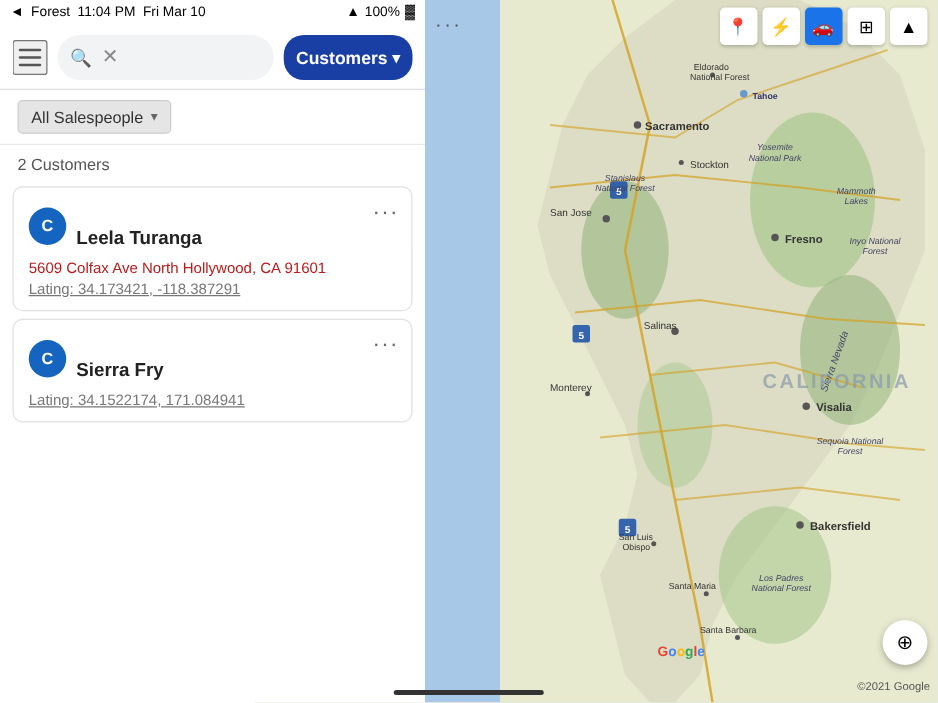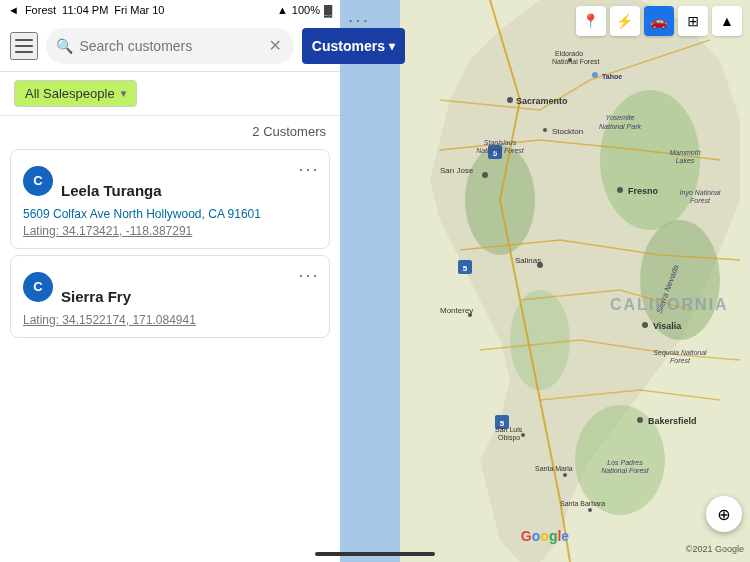--- a/index.html
+++ b/index.html
@@ -68,21 +68,21 @@
       color: #888; font-size: 16px; line-height: 1;
       padding: 2px;
     }
 
     .customers-btn {
       display: flex;
       align-items: center;
       background: #1a3fa4;
       color: #fff;
       border: none;
-      border-radius: 4px;
+      border-radius: 16px;
       height: 36px;
       padding: 0 10px;
       font-size: 14px;
       font-weight: 600;
       cursor: pointer;
       white-space: nowrap;
       gap: 4px;
       flex-shrink: 0;
     }
     .customers-btn .chevron { font-size: 12px; }
@@ -98,41 +98,40 @@
       align-items: center;
       padding: 0 14px;
       border-bottom: 1px solid #e8e8e8;
       z-index: 100;
     }
     .salesperson-select {
       display: flex; align-items: center; gap: 6px;
       border: 1px solid #ccc; border-radius: 4px;
       padding: 5px 10px;
       font-size: 13px; color: #333;
-      background: #bef264;
+      background: #e5e5e5;
       cursor: pointer;
     }
     .salesperson-select .arrow { color: #666; font-size: 11px; }
 
     
     .customer-list {
       position: absolute;
       top: 116px; left: 0;
       width: 340px;
       bottom: 0;
       background: #fff;
       overflow-y: auto;
       z-index: 99;
     }
     .customer-count {
       padding: 8px 14px 4px;
       font-size: 13px;
       color: #555;
       font-weight: 500;
-      text-align: right;
     }
     .customer-card {
       margin: 6px 10px;
       border: 1px solid #e0e0e0;
       border-radius: 8px;
       padding: 12px 12px 10px;
       background: #fff;
       position: relative;
     }
     .customer-header {
@@ -162,21 +161,21 @@
       top: 10px; right: 10px;
       background: none; border: none;
       cursor: pointer;
       font-size: 18px;
       color: #666;
       line-height: 1;
       letter-spacing: 1px;
     }
     .customer-address {
       font-size: 12px;
-      color: #0369a1;
+      color: #b91c1c;
       margin-bottom: 3px;
       padding-left: 0;
     }
     .customer-lating {
       font-size: 12px;
       color: #777;
       text-decoration: underline;
     }
 
     
@@ -211,22 +210,22 @@
       background: #fff;
       border-radius: 4px;
       display: flex; align-items: center; justify-content: center;
       font-size: 14px; cursor: pointer; box-shadow: 0 1px 3px rgba(0,0,0,0.2);
     }
     .map-icon-btn.active { background: #1a73e8; color: #fff; }
 
     
     .google-logo {
       position: absolute;
-      bottom: 18px; left: 50%; transform: translateX(-50%);
-      font-size: 14px; color: #555;
+      bottom: 34px; left: 50%; transform: translateX(-50%);
+      font-size: 11px; color: #555;
       z-index: 10;
       margin-top: 31px;
     }
     .google-logo span { color: #4285f4; font-weight: bold; }
     .google-logo span.red { color: #ea4335; }
     .google-logo span.yellow { color: #fbbc05; }
     .google-logo span.green { color: #34a853; }
 
     
     .map-copyright {
@@ -279,21 +278,20 @@
 </div>
 
 <div class="top-bar">
   <button class="hamburger-btn" aria-label="Menu">
     <div class="hamburger-line"></div>
     <div class="hamburger-line"></div>
     <div class="hamburger-line"></div>
   </button>
   <div class="search-box">
     <span class="search-icon-wrap">🔍</span>
-    <input class="search-input" type="text" placeholder="Search customers" style="">
     <button class="clear-btn">✕</button>
   </div>
   <button class="customers-btn">
     <span>Customers</span>
     <span class="chevron">▾</span>
   </button>
 </div>
 
 <div class="filter-bar">
   <div class="salesperson-select">

